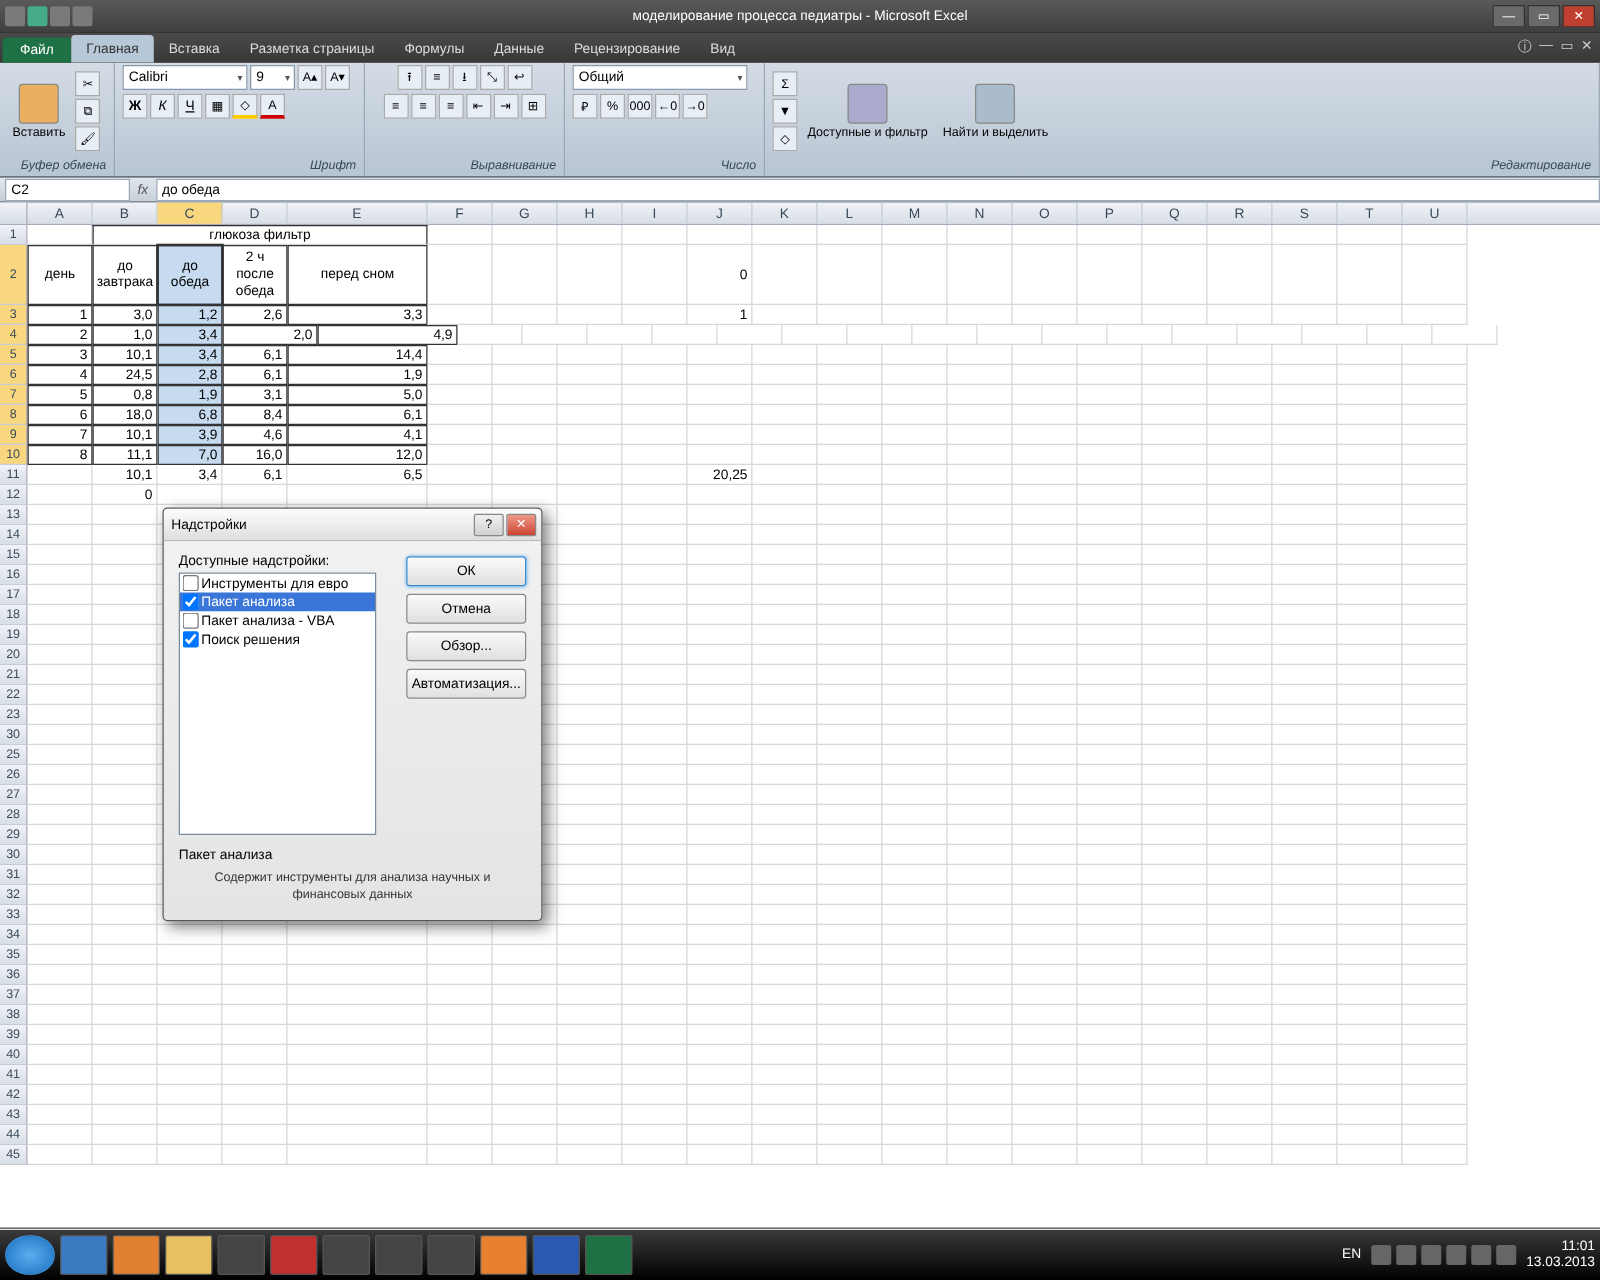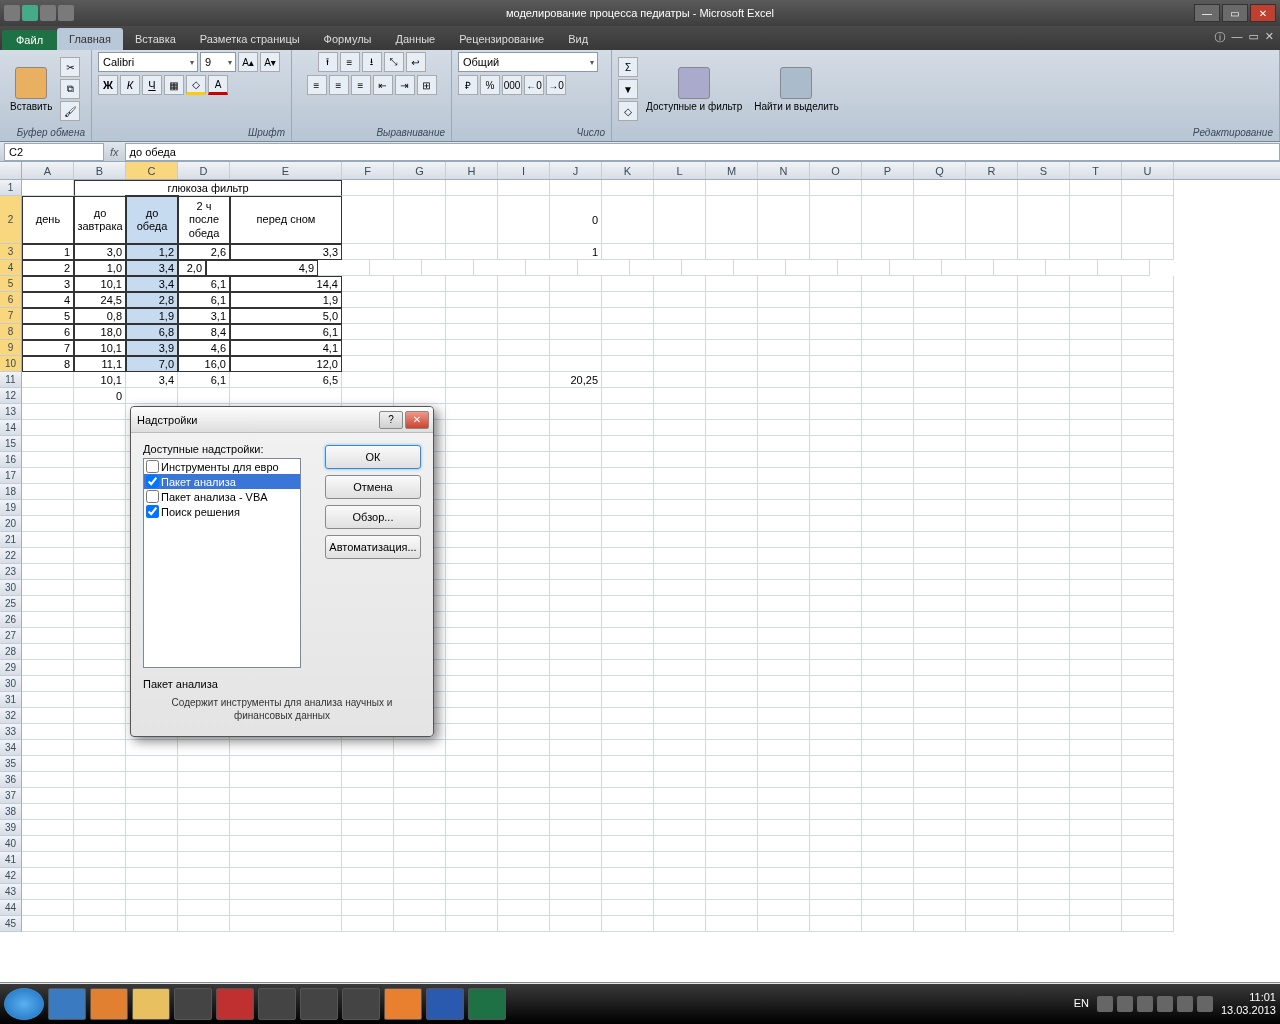--- a/index.html
+++ b/index.html
@@ -303,21 +303,21 @@
         <div class="cell " style="width: 52px;"></div>
         <div class="cell " style="width: 52px;"></div>
         <div class="cell " style="width: 52px;"></div>
         <div class="cell " style="width: 52px;"></div>
       </div>
       <div class="row">
         <div class="rh sel">4</div>
         <div class="cell r" style="width: 52px; border: 1px solid rgb(51, 51, 51);">2</div>
         <div class="cell r" style="width: 52px; border: 1px solid rgb(51, 51, 51);">1,0</div>
         <div class="cell r selcol" style="width: 52px; border: 1px solid rgb(51, 51, 51);">3,4</div>
-        <div class="cell r" style="width: 28px; border: 1px solid rgb(51, 51, 51);">2,0</div>
+        <div class="cell r" style="width: 76px; border: 1px solid rgb(51, 51, 51);">2,0</div>
         <div class="cell r" style="width: 112px; border: 1px solid rgb(51, 51, 51);">4,9</div>
         <div class="cell " style="width: 52px;"></div>
         <div class="cell " style="width: 52px;"></div>
         <div class="cell " style="width: 52px;"></div>
         <div class="cell " style="width: 52px;"></div>
         <div class="cell  r" style="width: 52px;"></div>
         <div class="cell " style="width: 52px;"></div>
         <div class="cell " style="width: 52px;"></div>
         <div class="cell " style="width: 52px;"></div>
         <div class="cell " style="width: 52px;"></div>

